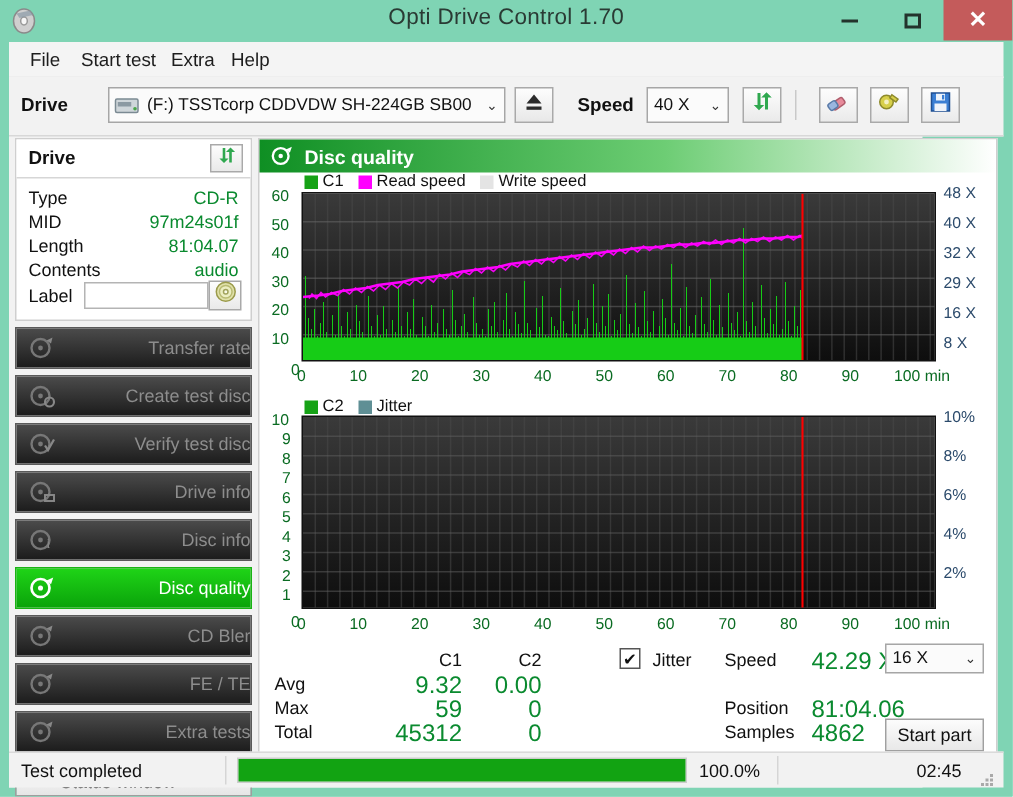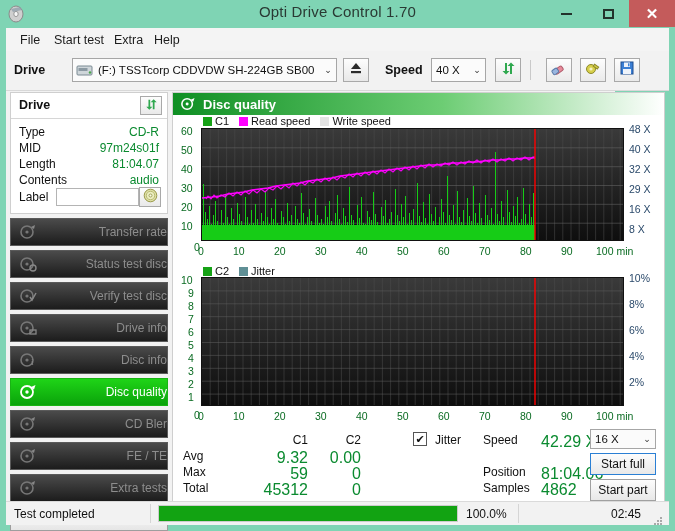--- a/index.html
+++ b/index.html
@@ -364,21 +364,21 @@
           <span class="ntext">Transfer rate</span>
         </div>
         <div class="navbtn">
           <span class="nicon">
             <svg width="18" height="16" viewBox="0 0 18 16">
                 <circle cx="8" cy="8" r="6" fill="none" stroke="#777" stroke-width="1.6"></circle>
                 <circle cx="8" cy="8" r="1.6" fill="#777"></circle>
                 <circle cx="14" cy="12" r="3" fill="none" stroke="#888" stroke-width="1.4"></circle>
               </svg>
           </span>
-          <span class="ntext">Status test disc</span>
+          <span class="ntext">Create test disc</span>
         </div>
         <div class="navbtn">
           <span class="nicon">
             <svg width="18" height="16" viewBox="0 0 18 16">
                 <circle cx="8" cy="8" r="6" fill="none" stroke="#777" stroke-width="1.6"></circle>
                 <circle cx="8" cy="8" r="1.6" fill="#777"></circle>
                 <path d="M11 9 L13 12 L17 5" fill="none" stroke="#888" stroke-width="1.5"></path>
               </svg>
           </span>
           <span class="ntext">Verify test disc</span>
@@ -905,21 +905,20 @@
       <div class="statv" style="left:368px; top:340px">42.29 X</div>
       <div class="stat" style="left:310px; top:372px">Position</div>
       <div class="statv" style="left:368px; top:372px">81:04.06</div>
       <div class="stat" style="left:310px; top:388px">Samples</div>
       <div class="statv" style="left:368px; top:388px">4862</div>
 
       <div class="combo" style="left:417px; top:336px; width:66px; height:20px;">
         <span class="cbtext">16 X</span>
         <span class="cbarrow">⌄</span>
       </div>
-      <div class="btn focus" style="left:417px; top:360px; width:66px; height:22px;">Start full</div>
       <div class="btn" style="left:417px; top:386px; width:66px; height:22px;">Start part</div>
     </div>
   </div>
 
   <div class="statusbar">
     <div class="sb-text">Test completed</div>
     <div class="sb-sep" style="left:144px"></div>
     <div class="sb-prog-frame">
       <div class="sb-prog-fill" id="progfill" style="width: 100%;"></div>
     </div>

